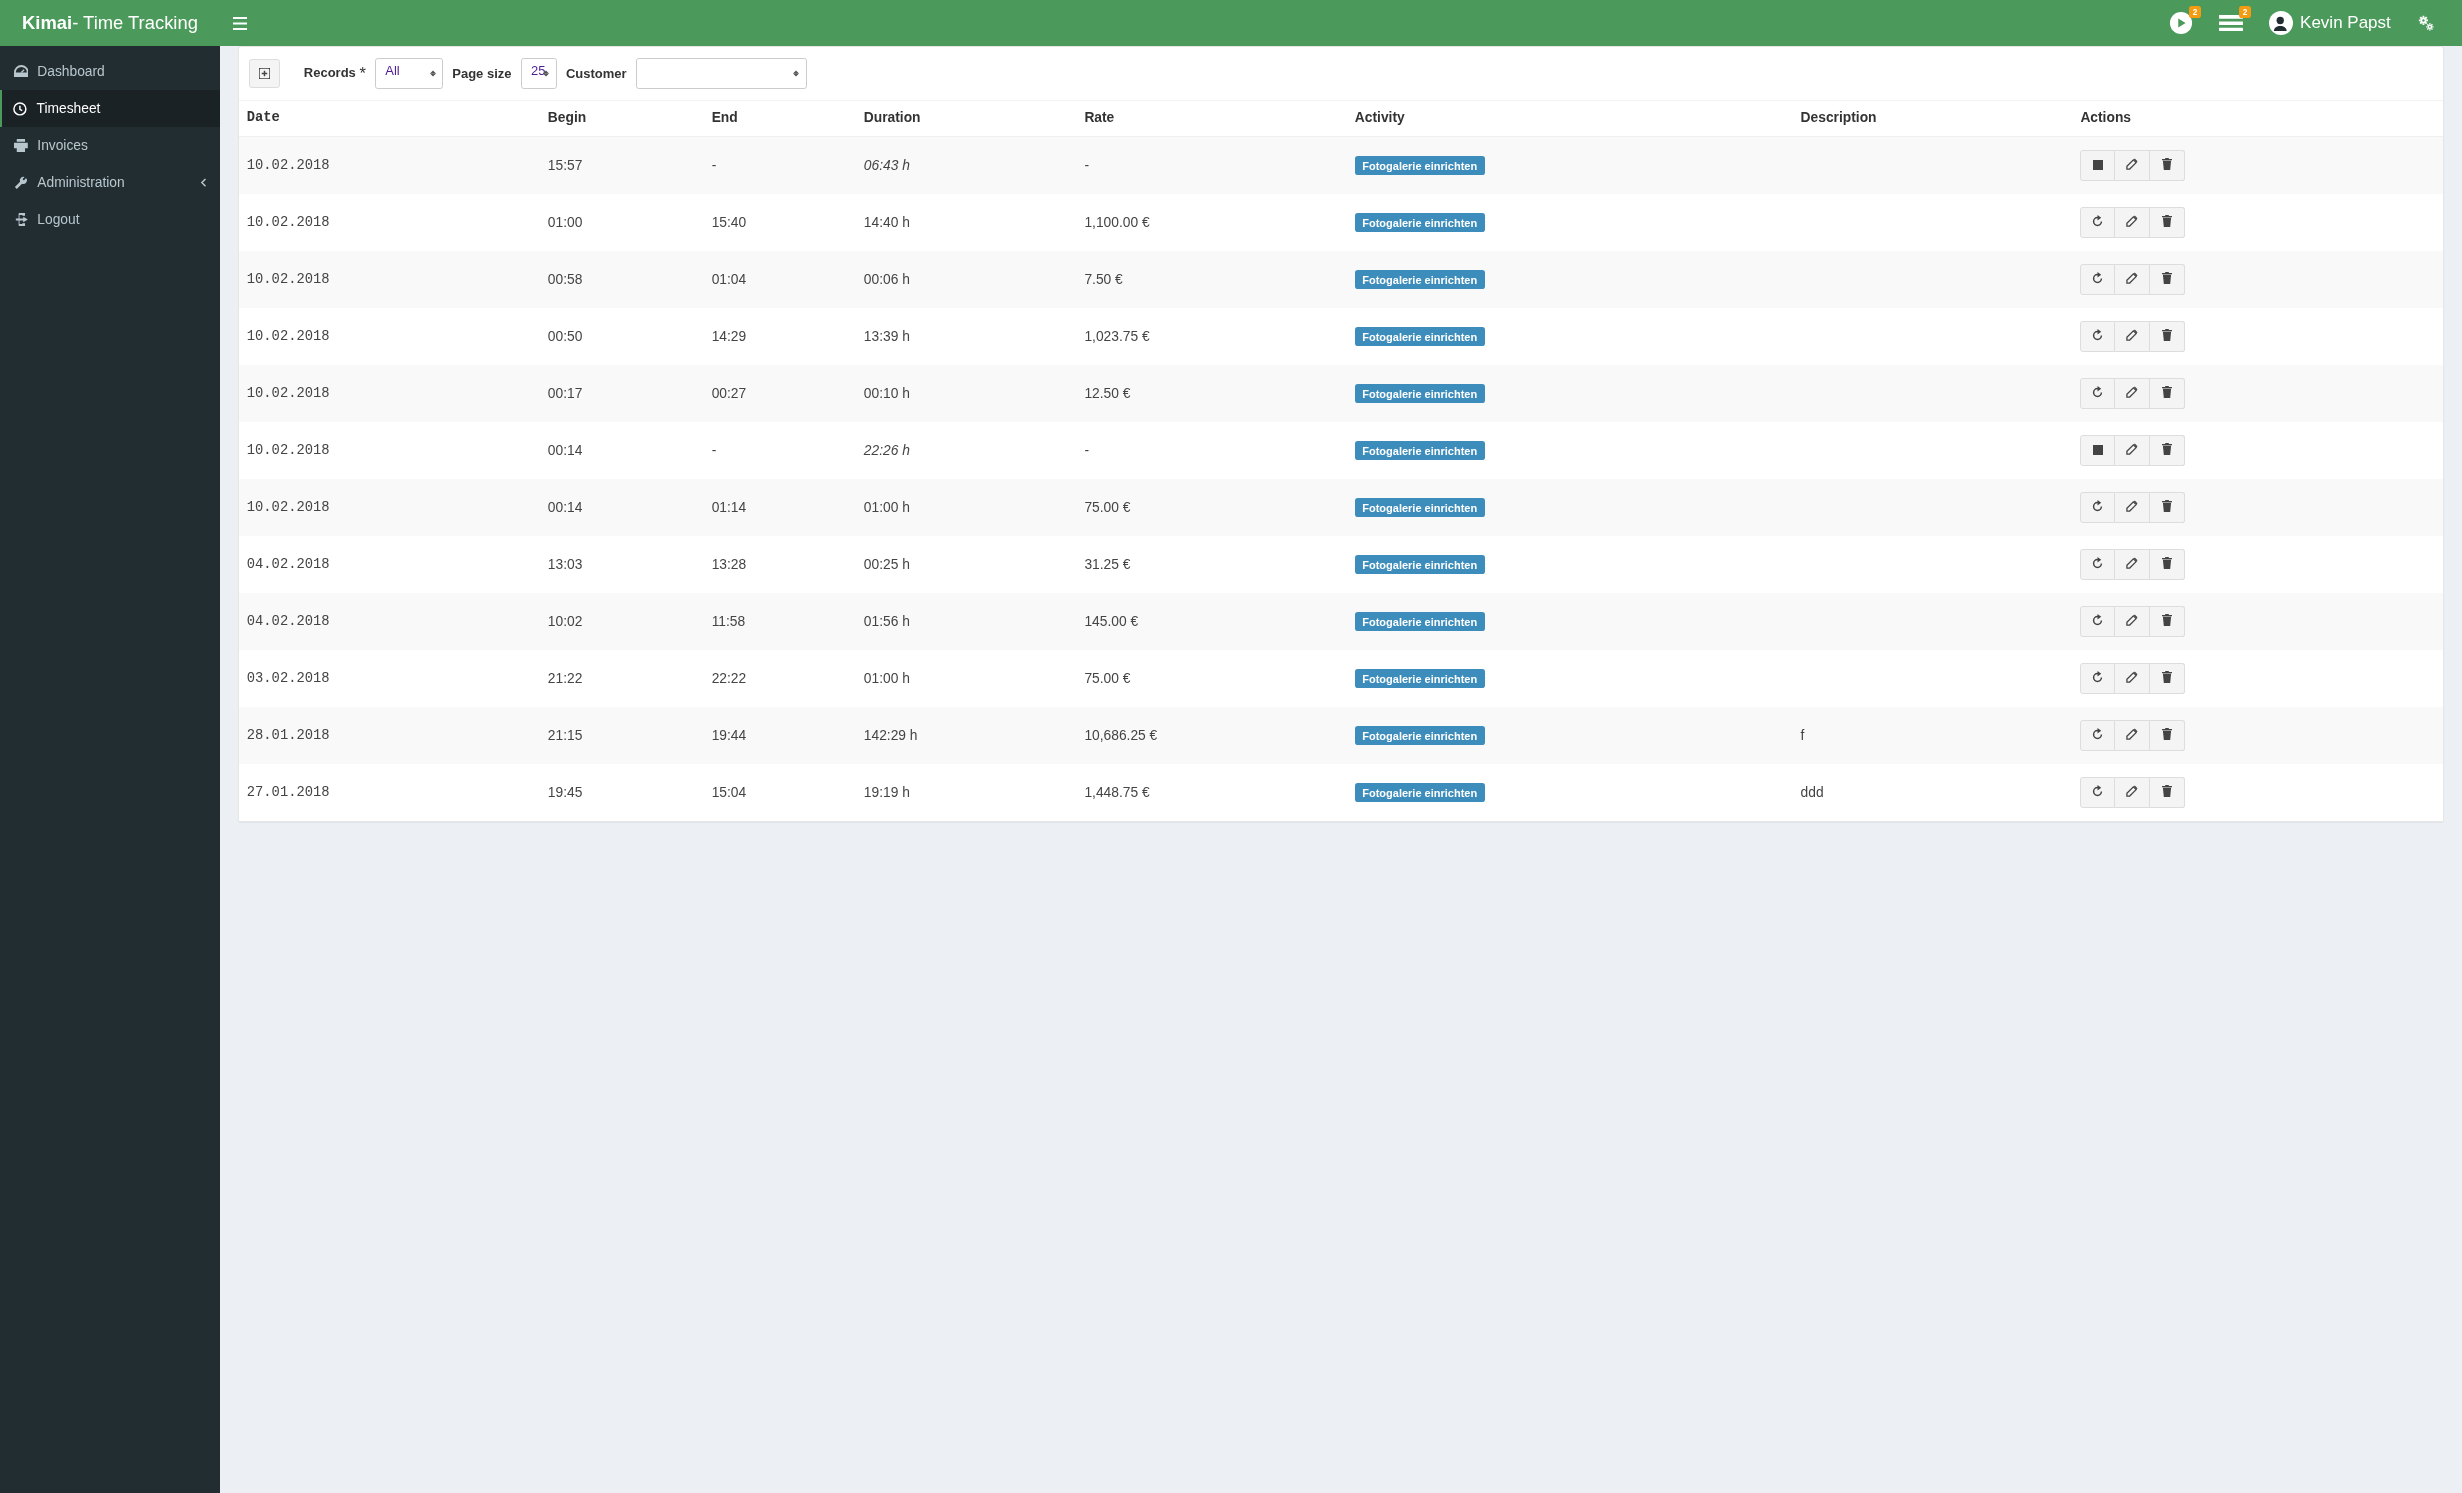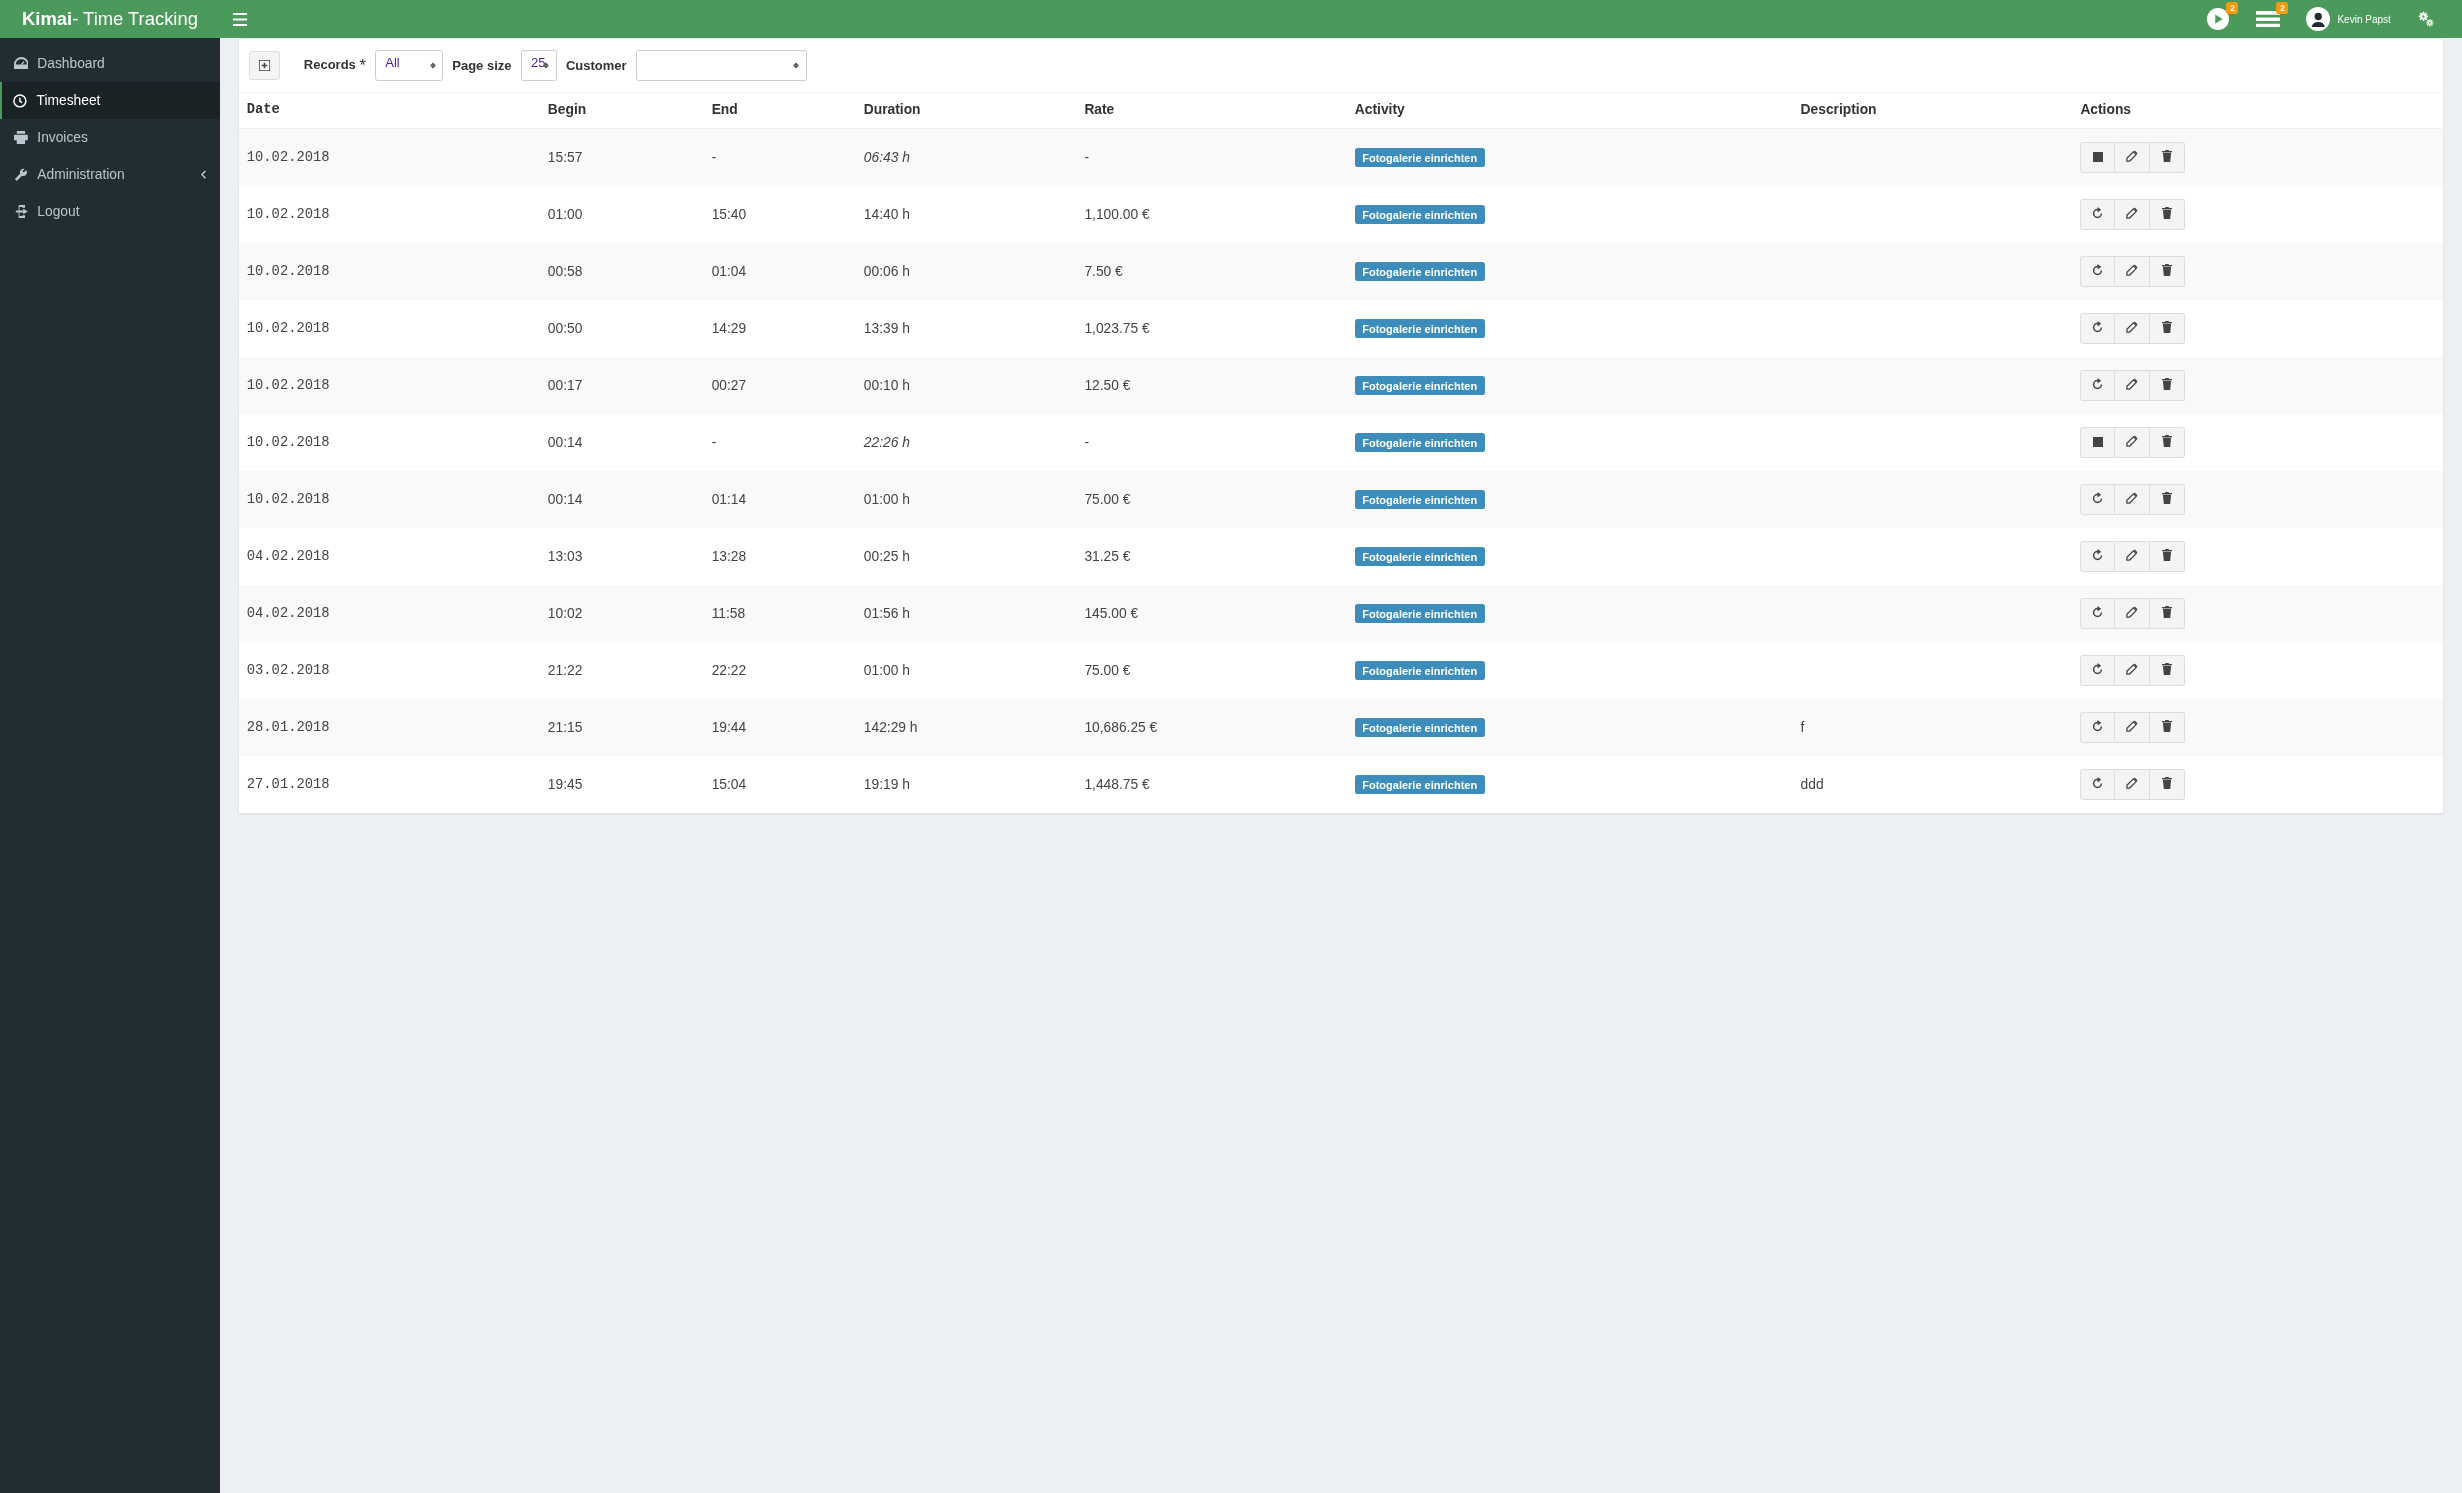--- a/index.html
+++ b/index.html
@@ -9,21 +9,21 @@
   color: #333;
   background: #ecf0f5;
 }
 .wrapper { display: flex; flex-direction: column; min-height: 100vh; }
 
 
 .main-header {
   background: #4b9a5b;
   display: flex;
   align-items: center;
-  height: 38px;
+  height: 46px;
   color: #fff;
 }
 .logo {
   width: 220px;
   height: 46px;
   display: flex;
   align-items: center;
   justify-content: center;
   background: #4b9a5b;
   font-size: 18.4px;
@@ -60,21 +60,21 @@
   position: absolute;
   top: 6.4px;
   right: 4.6px;
   background: #f39c12;
   color: #fff;
   font-size: 8.3px;
   font-weight: 700;
   padding: 0.9px 3.7px;
   border-radius: 2.8px;
 }
-.user-item { gap: 7.4px; font-size: 10px; text-align: right; }
+.user-item { gap: 7.4px; font-size: 17px; text-align: right; }
 .avatar-circle {
   width: 24px; height: 24px; border-radius: 50%;
   background: #fff;
   display: flex; align-items: center; justify-content: center;
 }
 
 
 .body-row { display: flex; flex: 1; }
 .main-sidebar {
   width: 220px;

